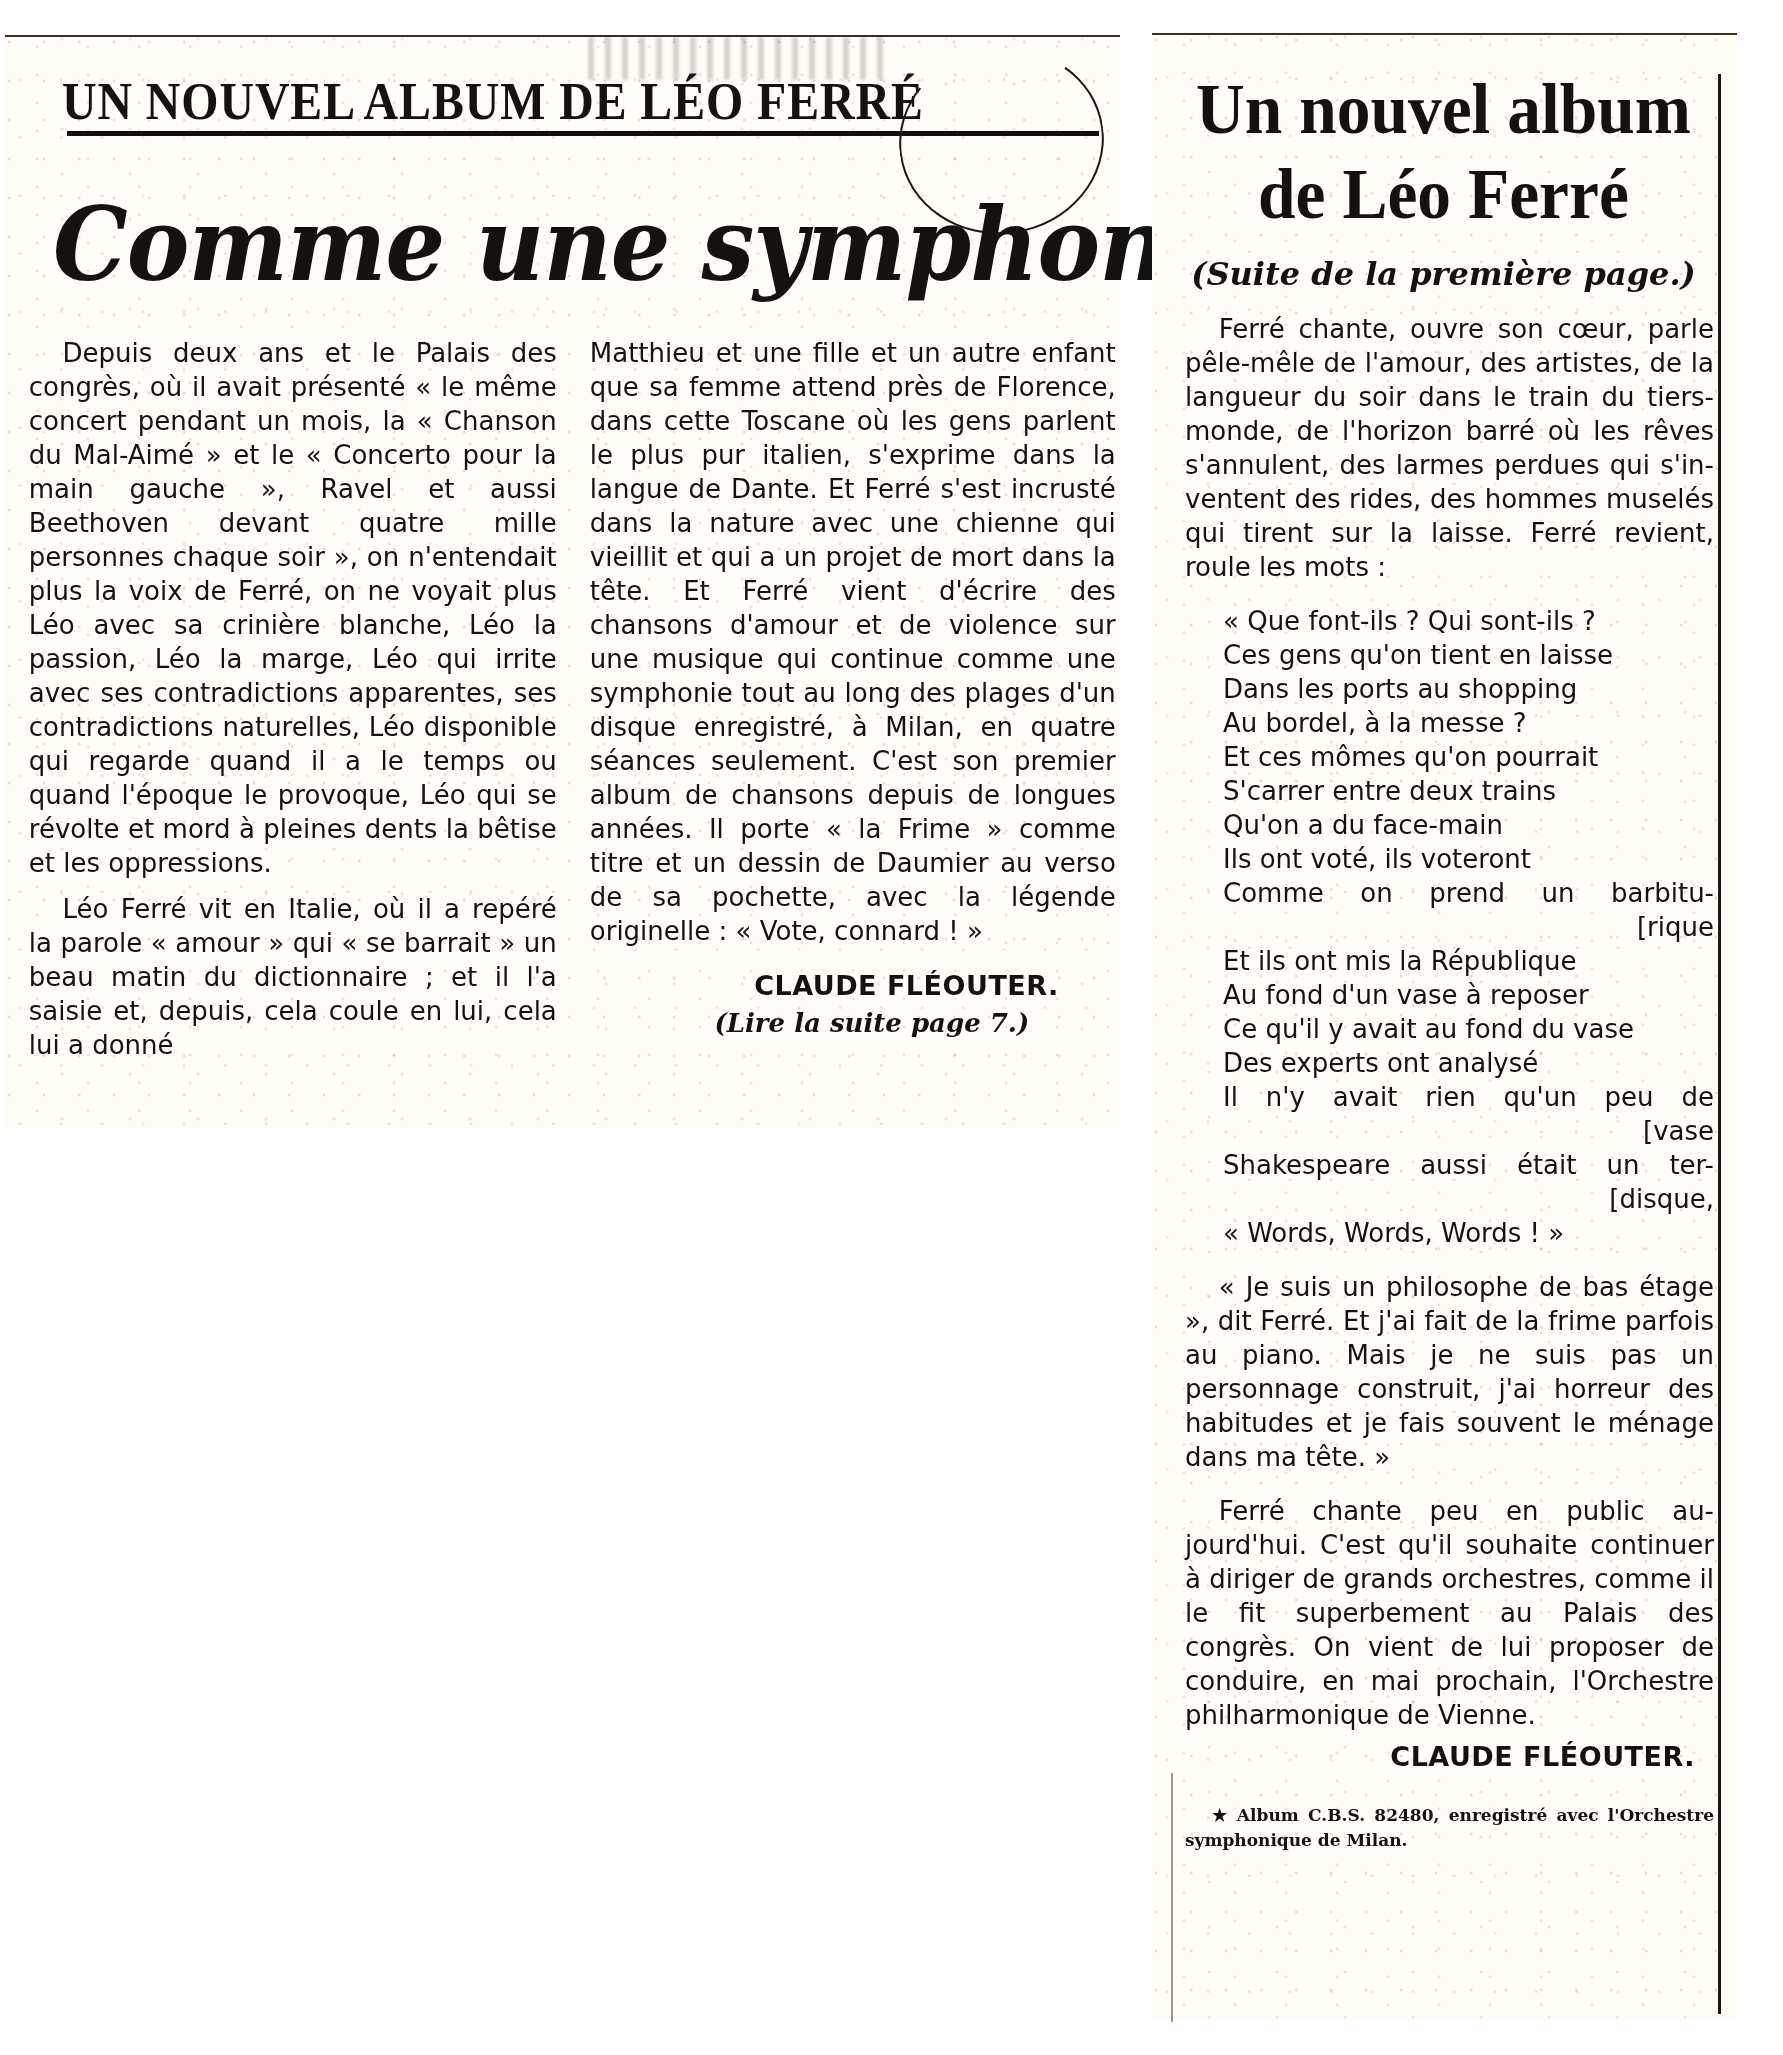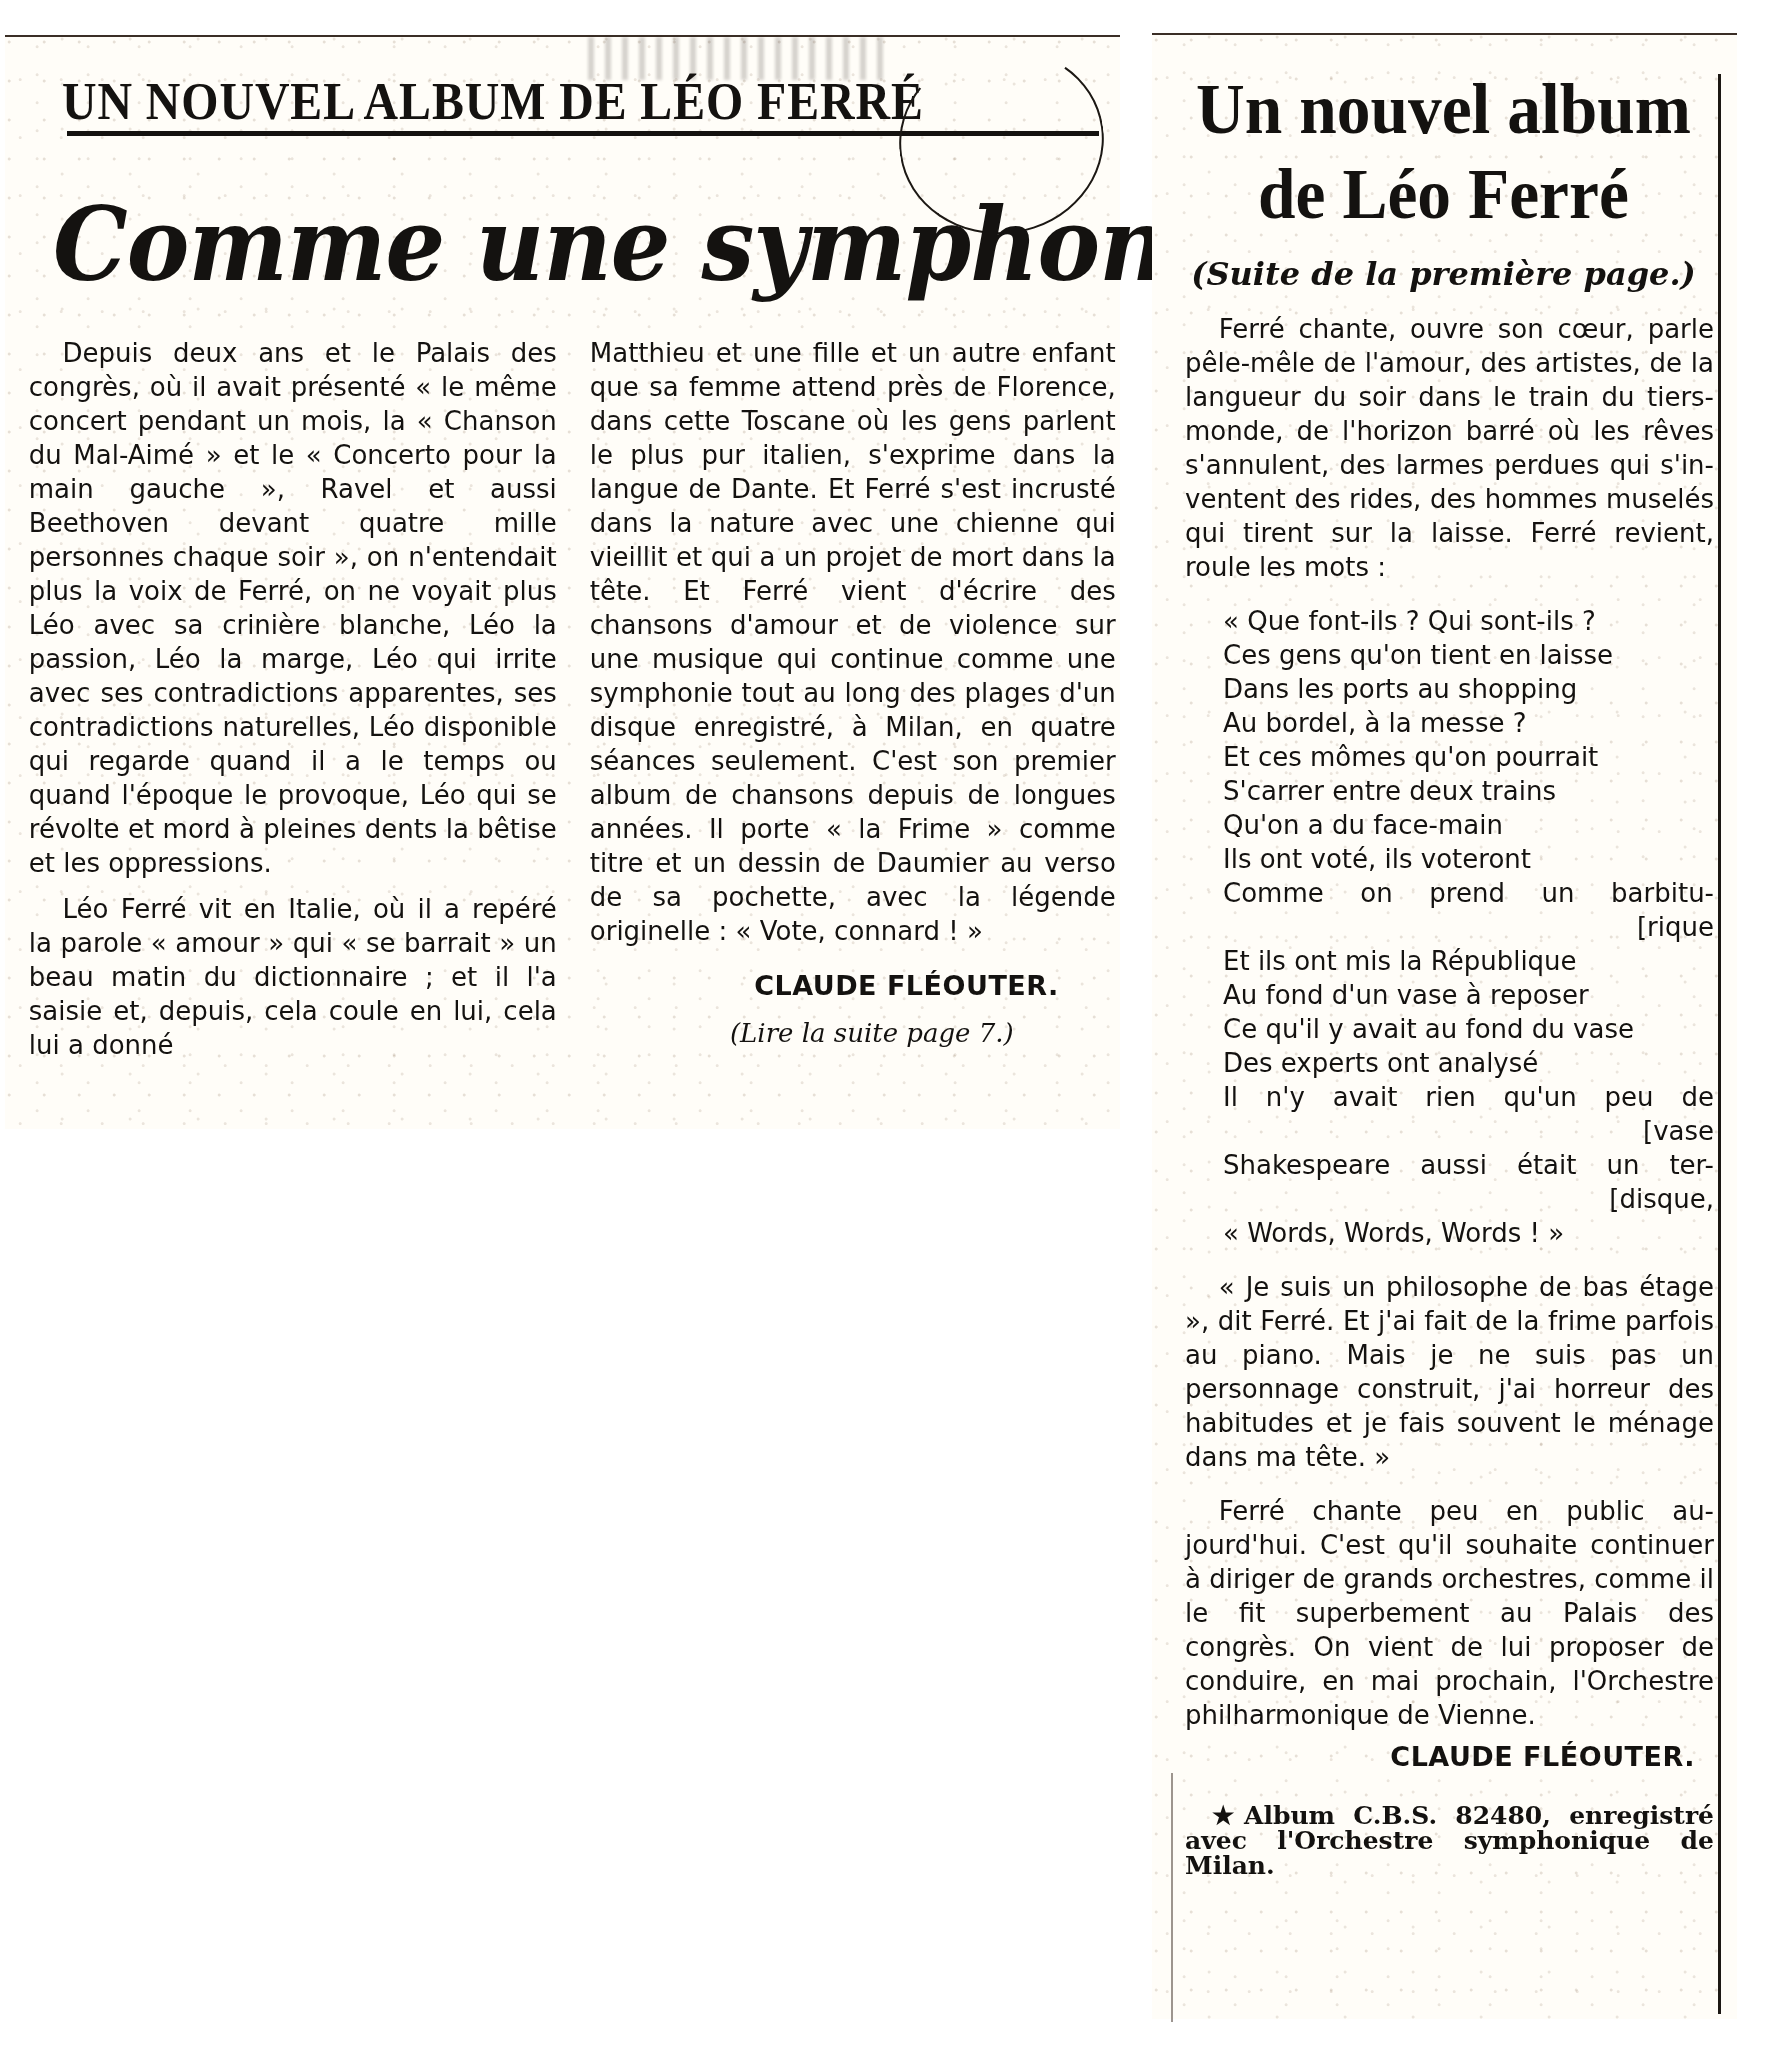--- a/index.html
+++ b/index.html
@@ -56,22 +56,22 @@
   .body-col p { margin:0; text-indent:1.3em; }
   .body-col p + p { margin-top:11.5px; }
   #col1 { left:24px; top:301px; width:528px; }
   #col2 { left:585px; top:301px; width:526px; }
   #col2 p.first { text-indent:0; }
   .signature {
     font-family:"DejaVu Sans", sans-serif; font-weight:bold; font-size:27px;
     text-align:right; margin-top:21px; padding-right:57px; letter-spacing:0.5px;
   }
   .continued {
-    font-family:"DejaVu Serif", serif; font-style:italic; font-weight:normal;
-    font-size:26px; text-align:center; margin-top:13px; padding-left:38px;
+    font-family:"DejaVu Serif", serif; font-style:italic; font-weight:bold;
+    font-size:26px; text-align:center; margin-top:3px; padding-left:38px;
   }
 
   
   .vrule { position:absolute; left:566px; top:41px; width:2.9px; height:1940px; background:#1c1814; }
   .lrule { position:absolute; left:19px; top:1740px; width:1.9px; height:249px; background:rgba(60,45,35,0.5); }
   .rh-title {
     position:absolute; left:19px; width:545px; text-align:center;
     font-family:"Liberation Serif", serif; font-weight:bold; font-size:71px; line-height:86px;
     white-space:nowrap; transform:scaleX(0.95);
   }
@@ -88,21 +88,21 @@
   #rcol p { margin:0; text-indent:1.3em; }
   #rcol p + p, #rcol .poem + p, #rcol p + .poem { margin-top:20px; }
   .poem { padding-left:38px; }
   .poem .line { display:block; white-space:nowrap; }
   .poem .cont { display:block; text-align:right; }
   .r-sig {
     font-family:"DejaVu Sans", sans-serif; font-weight:bold; font-size:27px;
     text-align:right; margin-top:7.6px; padding-right:19px; letter-spacing:0.5px;
   }
   .footnote {
-    margin-top:29px; font-family:"DejaVu Serif", serif; font-weight:bold; font-size:25px;
+    margin-top:29px; font-family:"DejaVu Serif", serif; font-weight:bold; font-size:17px;
     line-height:25px; text-align:justify;
   }
   .footnote .star { display:inline-block; margin-left:27px; margin-right:9.6px; }
 </style>
 </head>
 <body>
 
 <div id="left-clip" class="clip speckle">
   <div class="top-rule"></div>
   <div class="stamp-smudge"></div>

